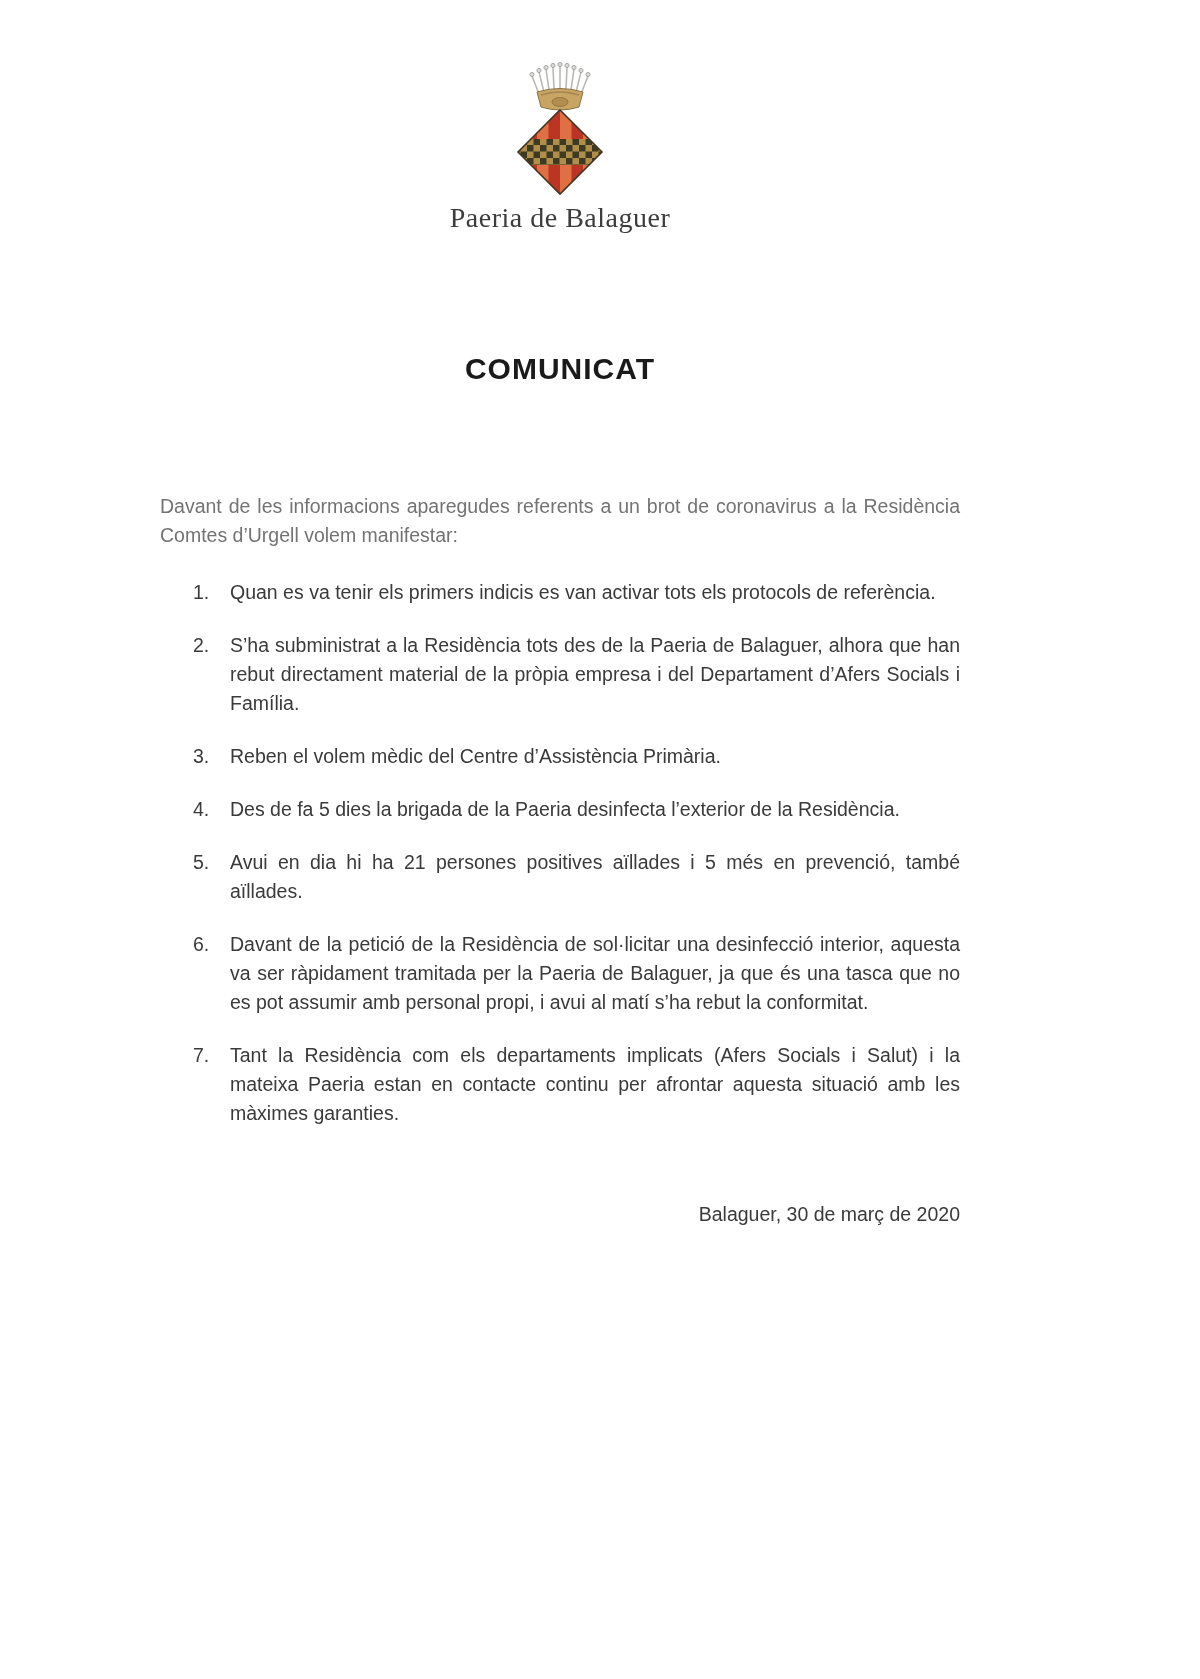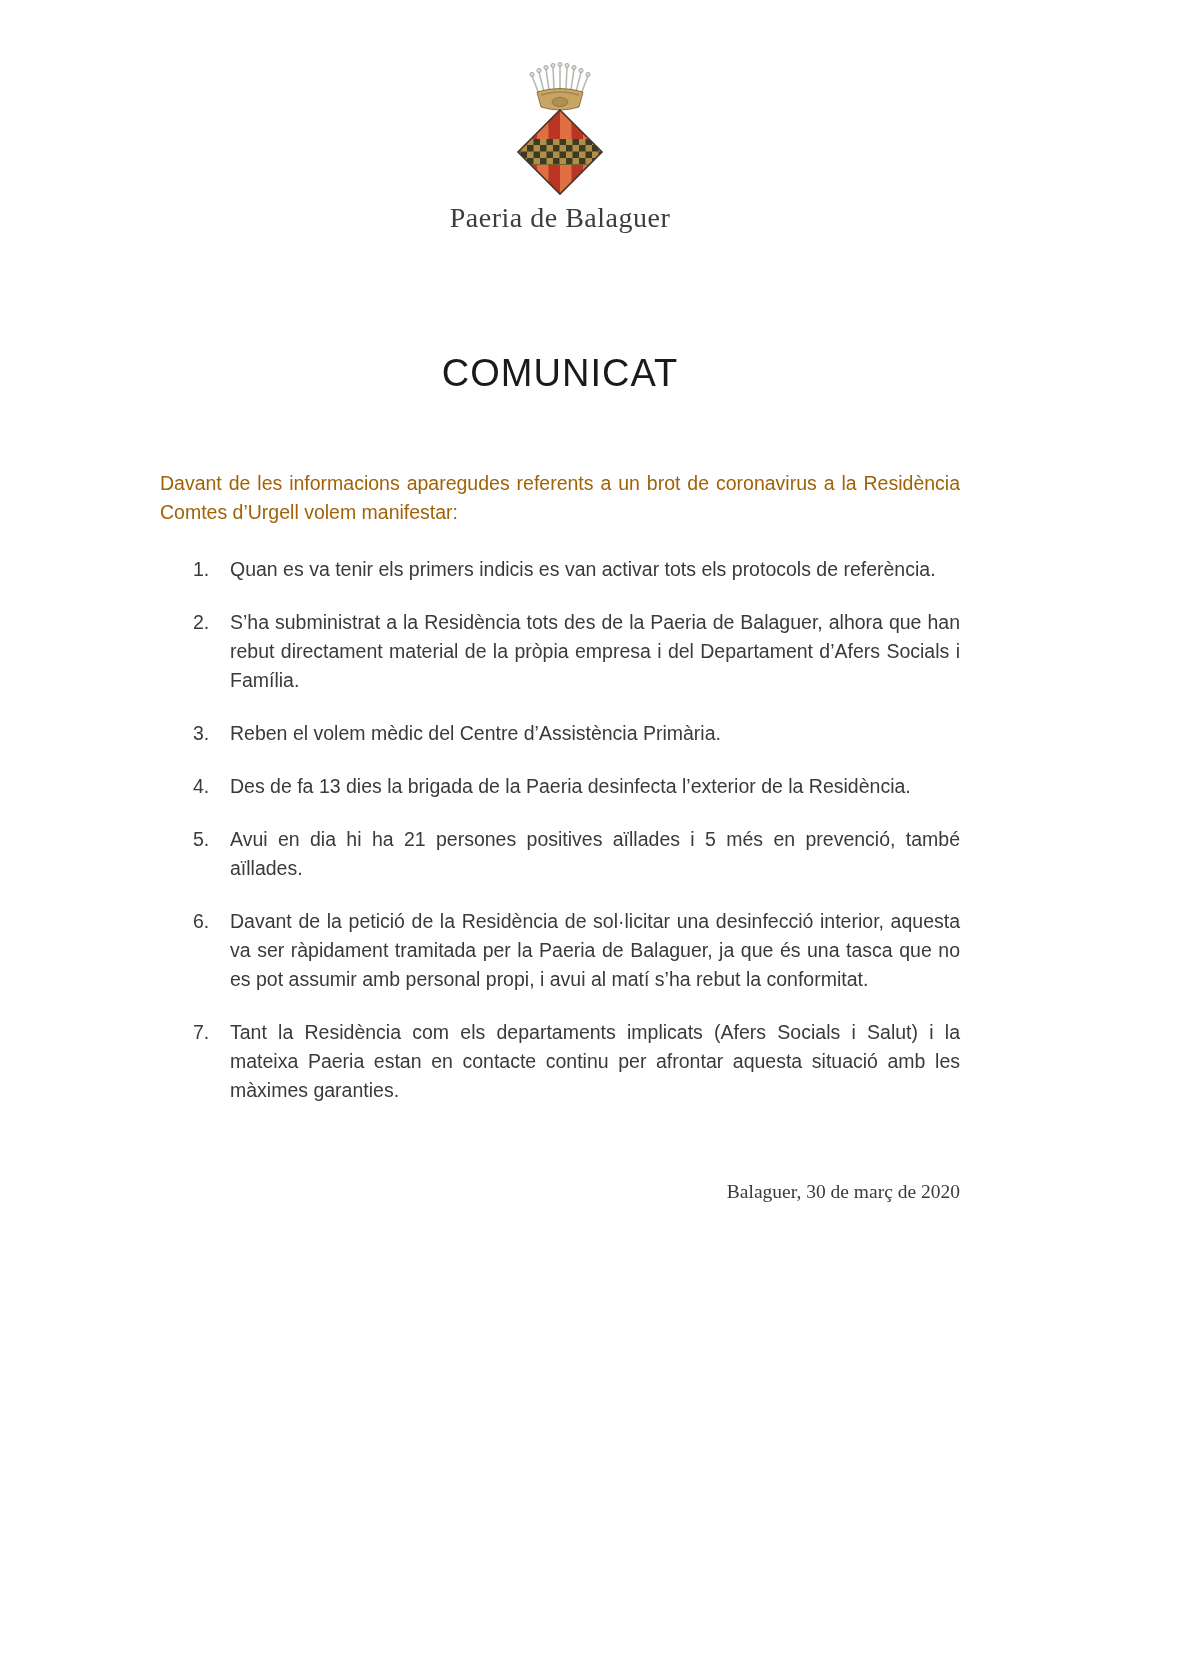--- a/index.html
+++ b/index.html
@@ -36,32 +36,32 @@
     margin-top: 4px;
     font-family: "Liberation Serif", serif;
     font-size: 28px;
     letter-spacing: 0.5px;
     color: #3d3d3d;
   }
   
   .doc-title {
     margin-top: 118px;
     text-align: center;
-    font-size: 38px;
-    font-weight: normal;
+    font-size: 30px;
+    font-weight: bold;
     letter-spacing: 1px;
     color: #1a1a1a;
   }
   
   .intro {
-    margin-top: 74px;
+    margin-top: 106px;
     font-size: 19.5px;
     line-height: 29px;
     text-align: justify;
-    color: #a16207;
+    color: #737373;
   }
   .item-list {
     margin-top: 28px;
   }
   .item {
     display: flex;
     margin: 0 0 24px 33px; 
     font-size: 19.5px;
     line-height: 29px;
     color: #3a3a3a;
@@ -72,21 +72,20 @@
   .item-text {
     flex: 1;
     text-align: justify;
   }
   .dateline {
     margin-top: 72px;
     text-align: right;
     font-size: 19.5px;
     line-height: 29px;
     color: #3a3a3a;
-    font-family: Liberation Serif, serif;
   }
 </style>
 </head>
 <body>
 
 <div class="page">
   <div class="content">
 
     <div class="logo-block">
       <div class="crown-wrap">
@@ -158,21 +157,21 @@
       <div class="item">
         <span class="item-num">2.</span>
         <span class="item-text">S’ha subministrat a la Residència tots des de la Paeria de Balaguer, alhora que han rebut directament material de la pròpia empresa i del Departament d’Afers Socials i Família.</span>
       </div>
       <div class="item">
         <span class="item-num">3.</span>
         <span class="item-text">Reben el volem mèdic del Centre d’Assistència Primària.</span>
       </div>
       <div class="item">
         <span class="item-num">4.</span>
-        <span class="item-text">Des de fa 13 dies la brigada de la Paeria desinfecta l’exterior de la Residència.</span>
+        <span class="item-text">Des de fa 5 dies la brigada de la Paeria desinfecta l’exterior de la Residència.</span>
       </div>
       <div class="item">
         <span class="item-num">5.</span>
         <span class="item-text">Avui en dia hi ha 21 persones positives aïllades i 5 més en prevenció, també aïllades.</span>
       </div>
       <div class="item">
         <span class="item-num">6.</span>
         <span class="item-text">Davant de la petició de la Residència de sol·licitar una desinfecció interior, aquesta va ser ràpidament tramitada per la Paeria de Balaguer, ja que és una tasca que no es pot assumir amb personal propi, i avui al matí s’ha rebut la conformitat.</span>
       </div>
       <div class="item">

